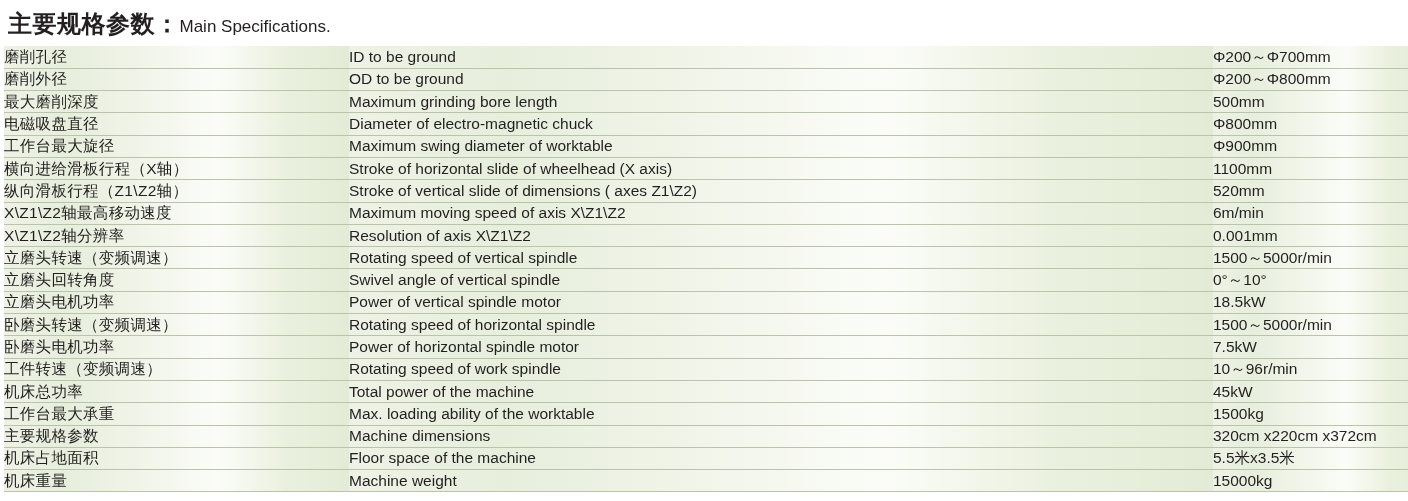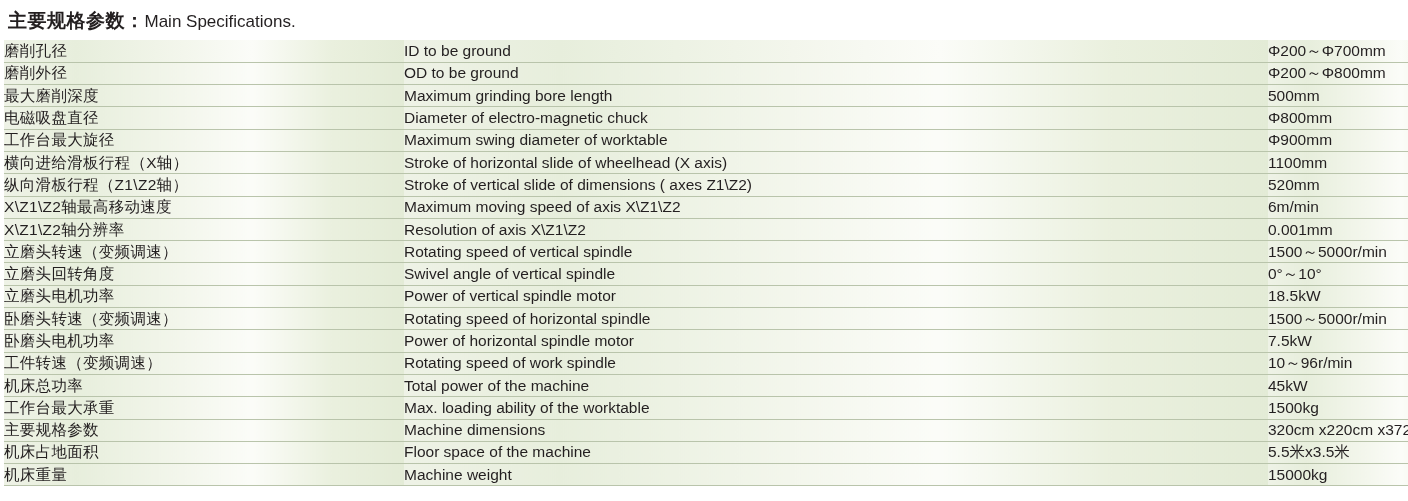--- a/index.html
+++ b/index.html
@@ -22,21 +22,21 @@
     box-sizing: border-box;
     padding: 0;
   }
   .title-bar {
     display: flex;
     align-items: baseline;
     padding: 8px 0 6px 8px;
     white-space: nowrap;
   }
   .title-cn {
-    font-size: 19px;
+    font-size: 24px;
     font-weight: bold;
     letter-spacing: 0.5px;
     color: #231f20;
   }
   .title-en {
     font-size: 17px;
     color: #231f20;
     margin-left: 0;
   }
   table.spec {
@@ -56,21 +56,21 @@
     border-bottom: 1px solid #b9c4ab;
     background: linear-gradient(to right,
         #eef2e6 0%,
         #e7eedc 18%,
         #f3f6ec 45%,
         #fbfcf8 62%,
         #eaf0de 82%,
         #e3ebd6 100%);
   }
   td.c-cn {
-    width: 400px;
+    width: 345px;
     padding-left: 28px;
     font-size: 15px;
     letter-spacing: 0.3px;
   }
   td.c-en {
     width: 864px;
     padding-left: 8px;
     font-size: 15.5px;
   }
   td.c-val {

